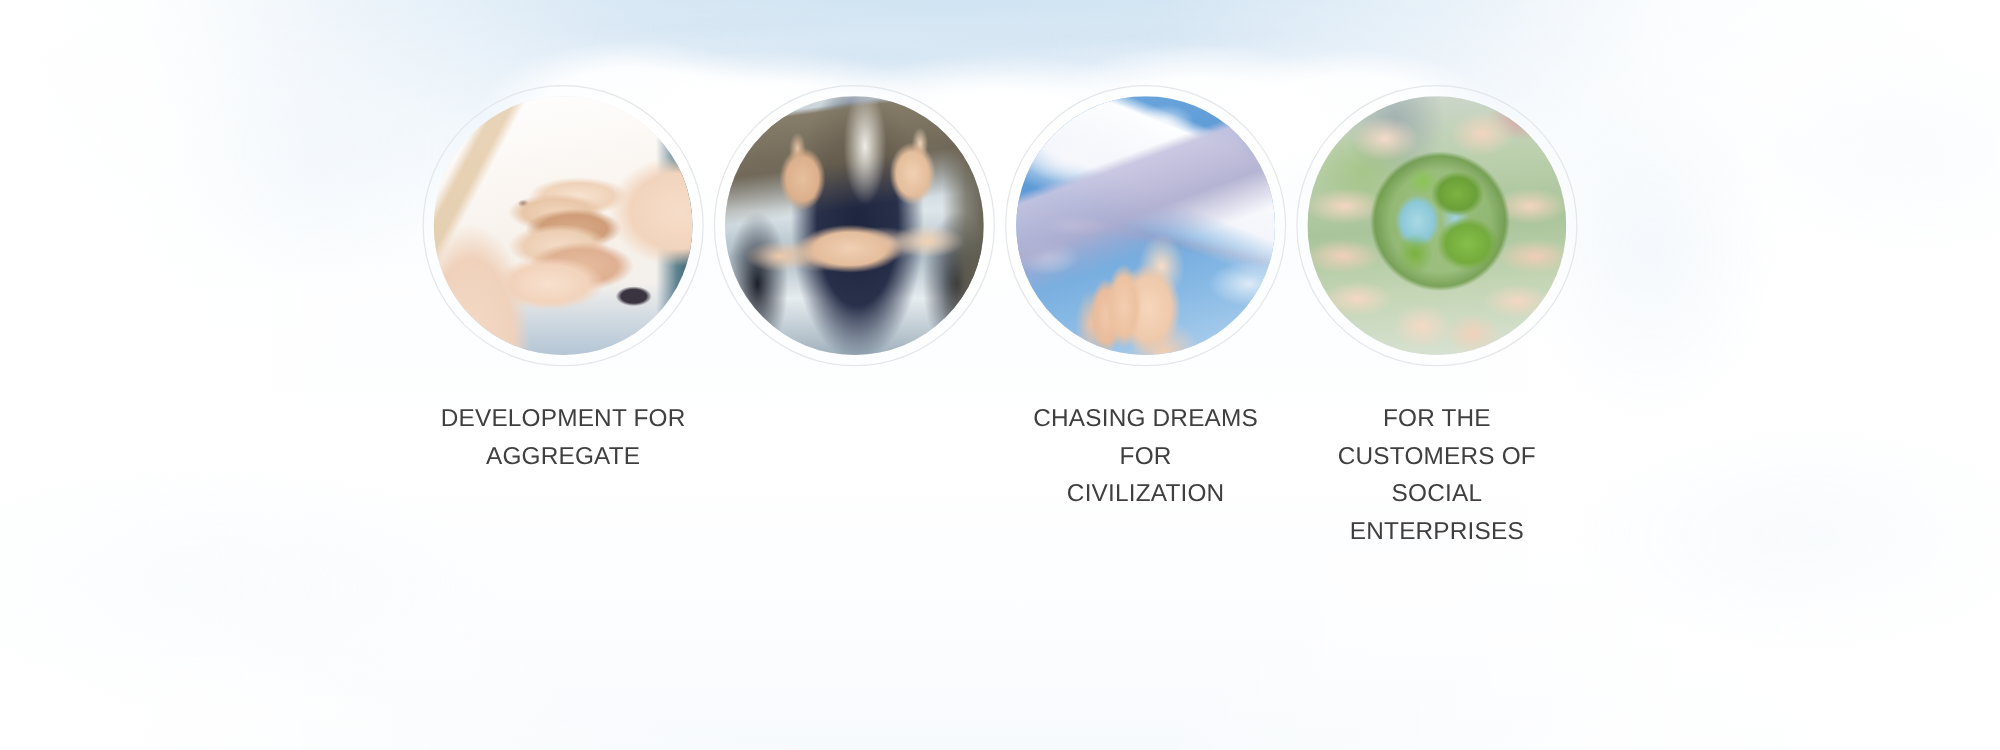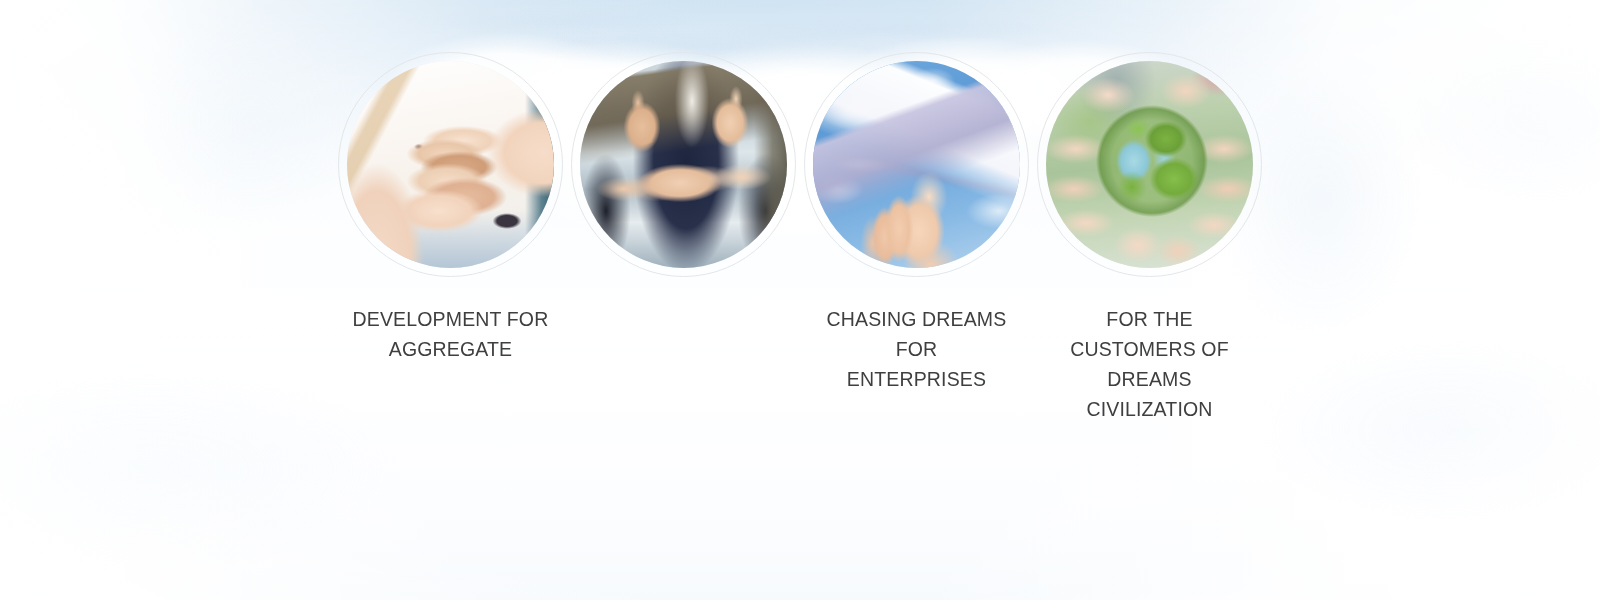--- a/index.html
+++ b/index.html
@@ -104,21 +104,21 @@
     height: 600px;
     display: flex;
     flex-direction: row;
     align-items: flex-start;
     justify-content: center;
     gap: 0px;
   }
 
   .value-card {
     width: 233px;
-    padding-top: 52px;
+    padding-top: 68px;
     display: flex;
     flex-direction: column;
     align-items: center;
   }
 
   
   .circle-ring {
     width: 225px;
     height: 225px;
     border-radius: 50%;
@@ -322,30 +322,30 @@
     </div>
 
     <div class="value-card">
       <div class="circle-ring">
         <div class="circle-photo">
           <div class="photo-art art-paper-plane"></div>
         </div>
       </div>
       <div class="value-label">
         <div>CHASING DREAMS FOR</div>
-        <div>ENTERPRISES</div>
+        <div>CIVILIZATION</div>
       </div>
     </div>
 
     <div class="value-card">
       <div class="circle-ring">
         <div class="circle-photo">
           <div class="photo-art art-green-globe"></div>
         </div>
       </div>
       <div class="value-label">
         <div>FOR THE CUSTOMERS OF</div>
-        <div>DREAMS CIVILIZATION</div>
+        <div>SOCIAL ENTERPRISES</div>
       </div>
     </div>
 
   </div>
 </div>
 
 </body></html>

